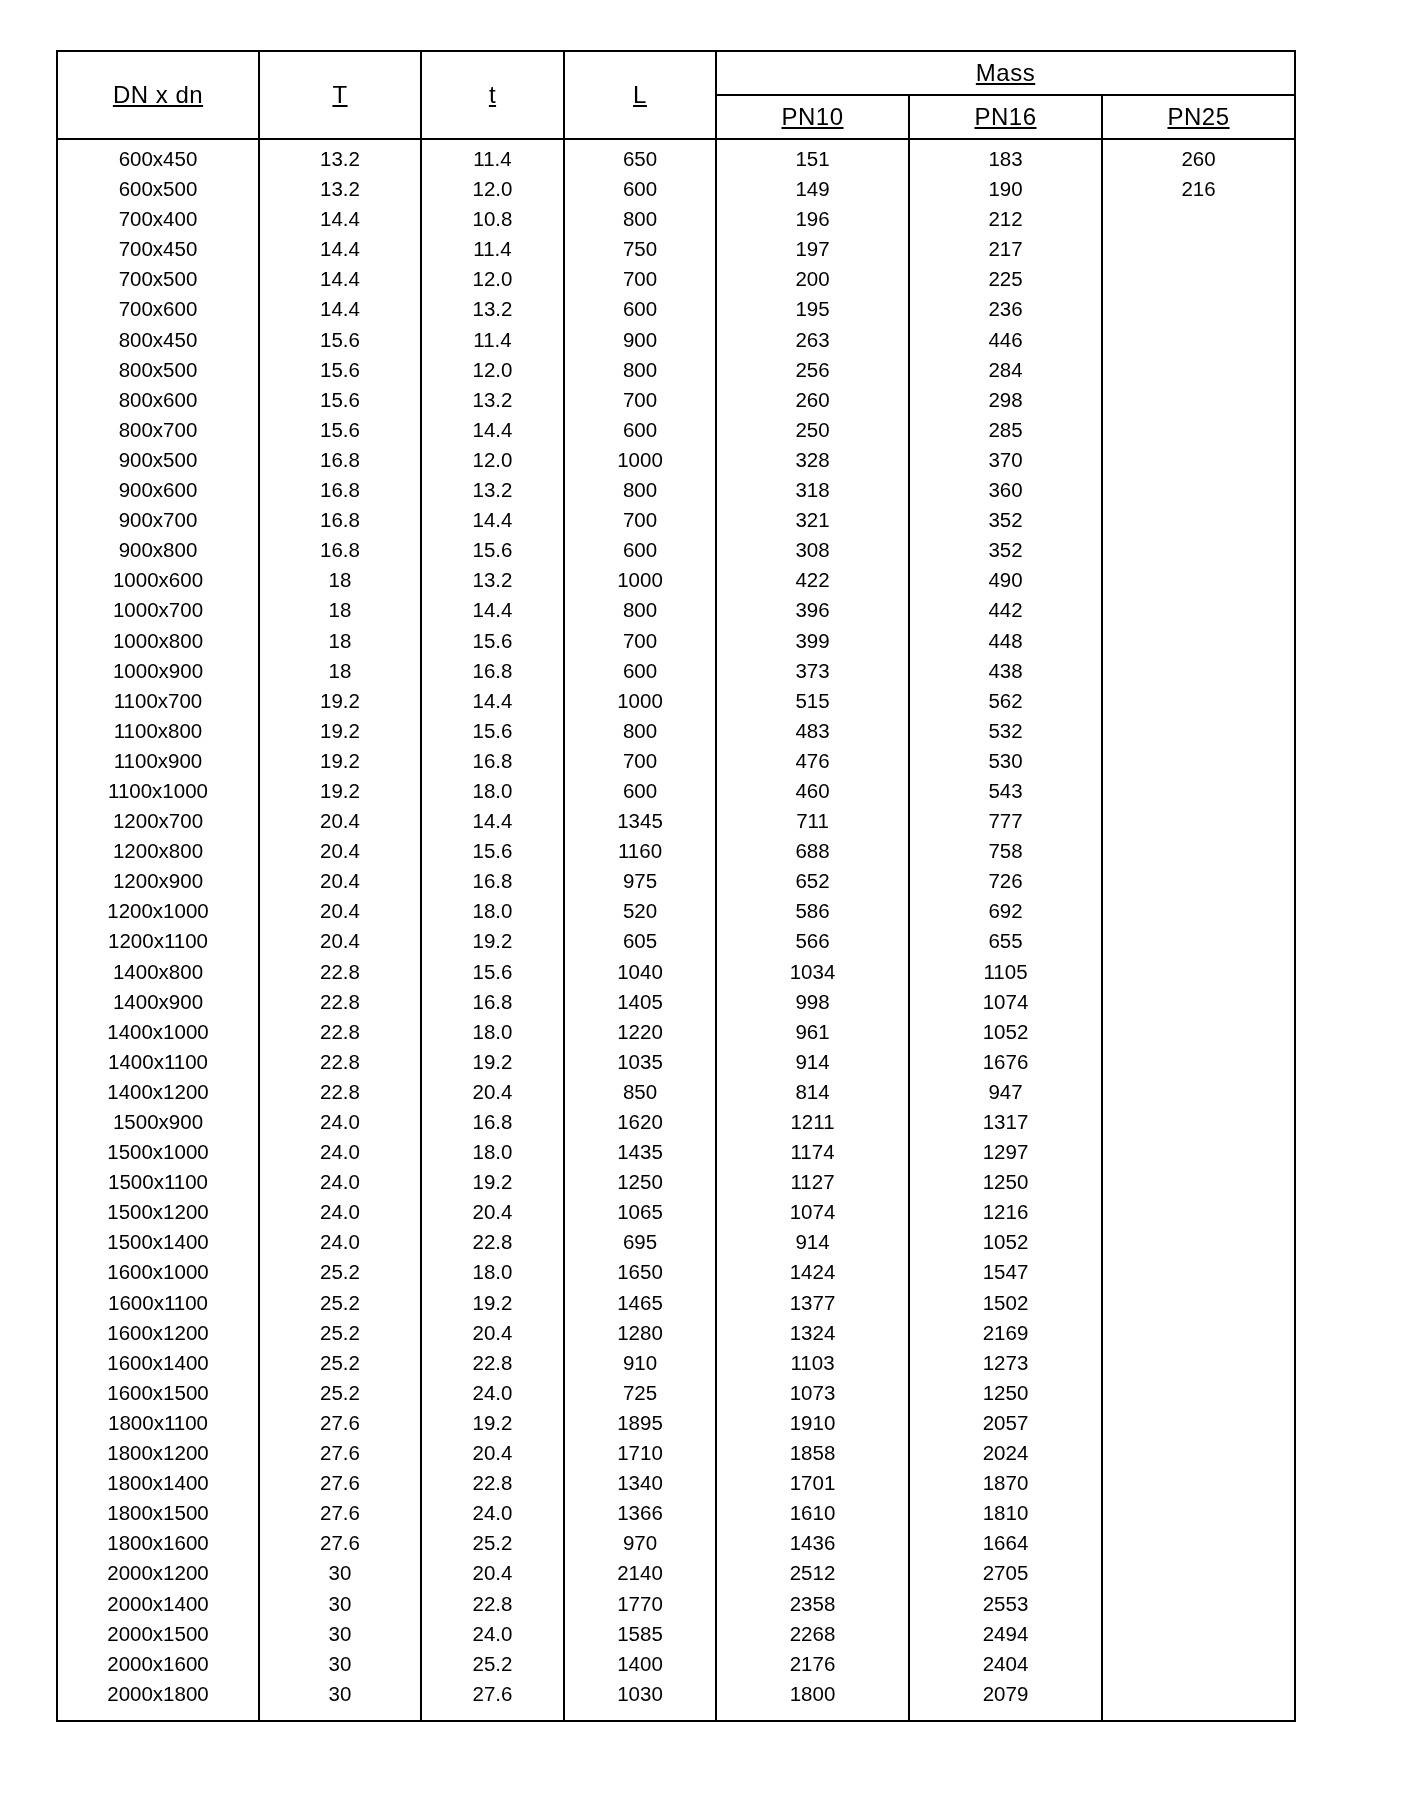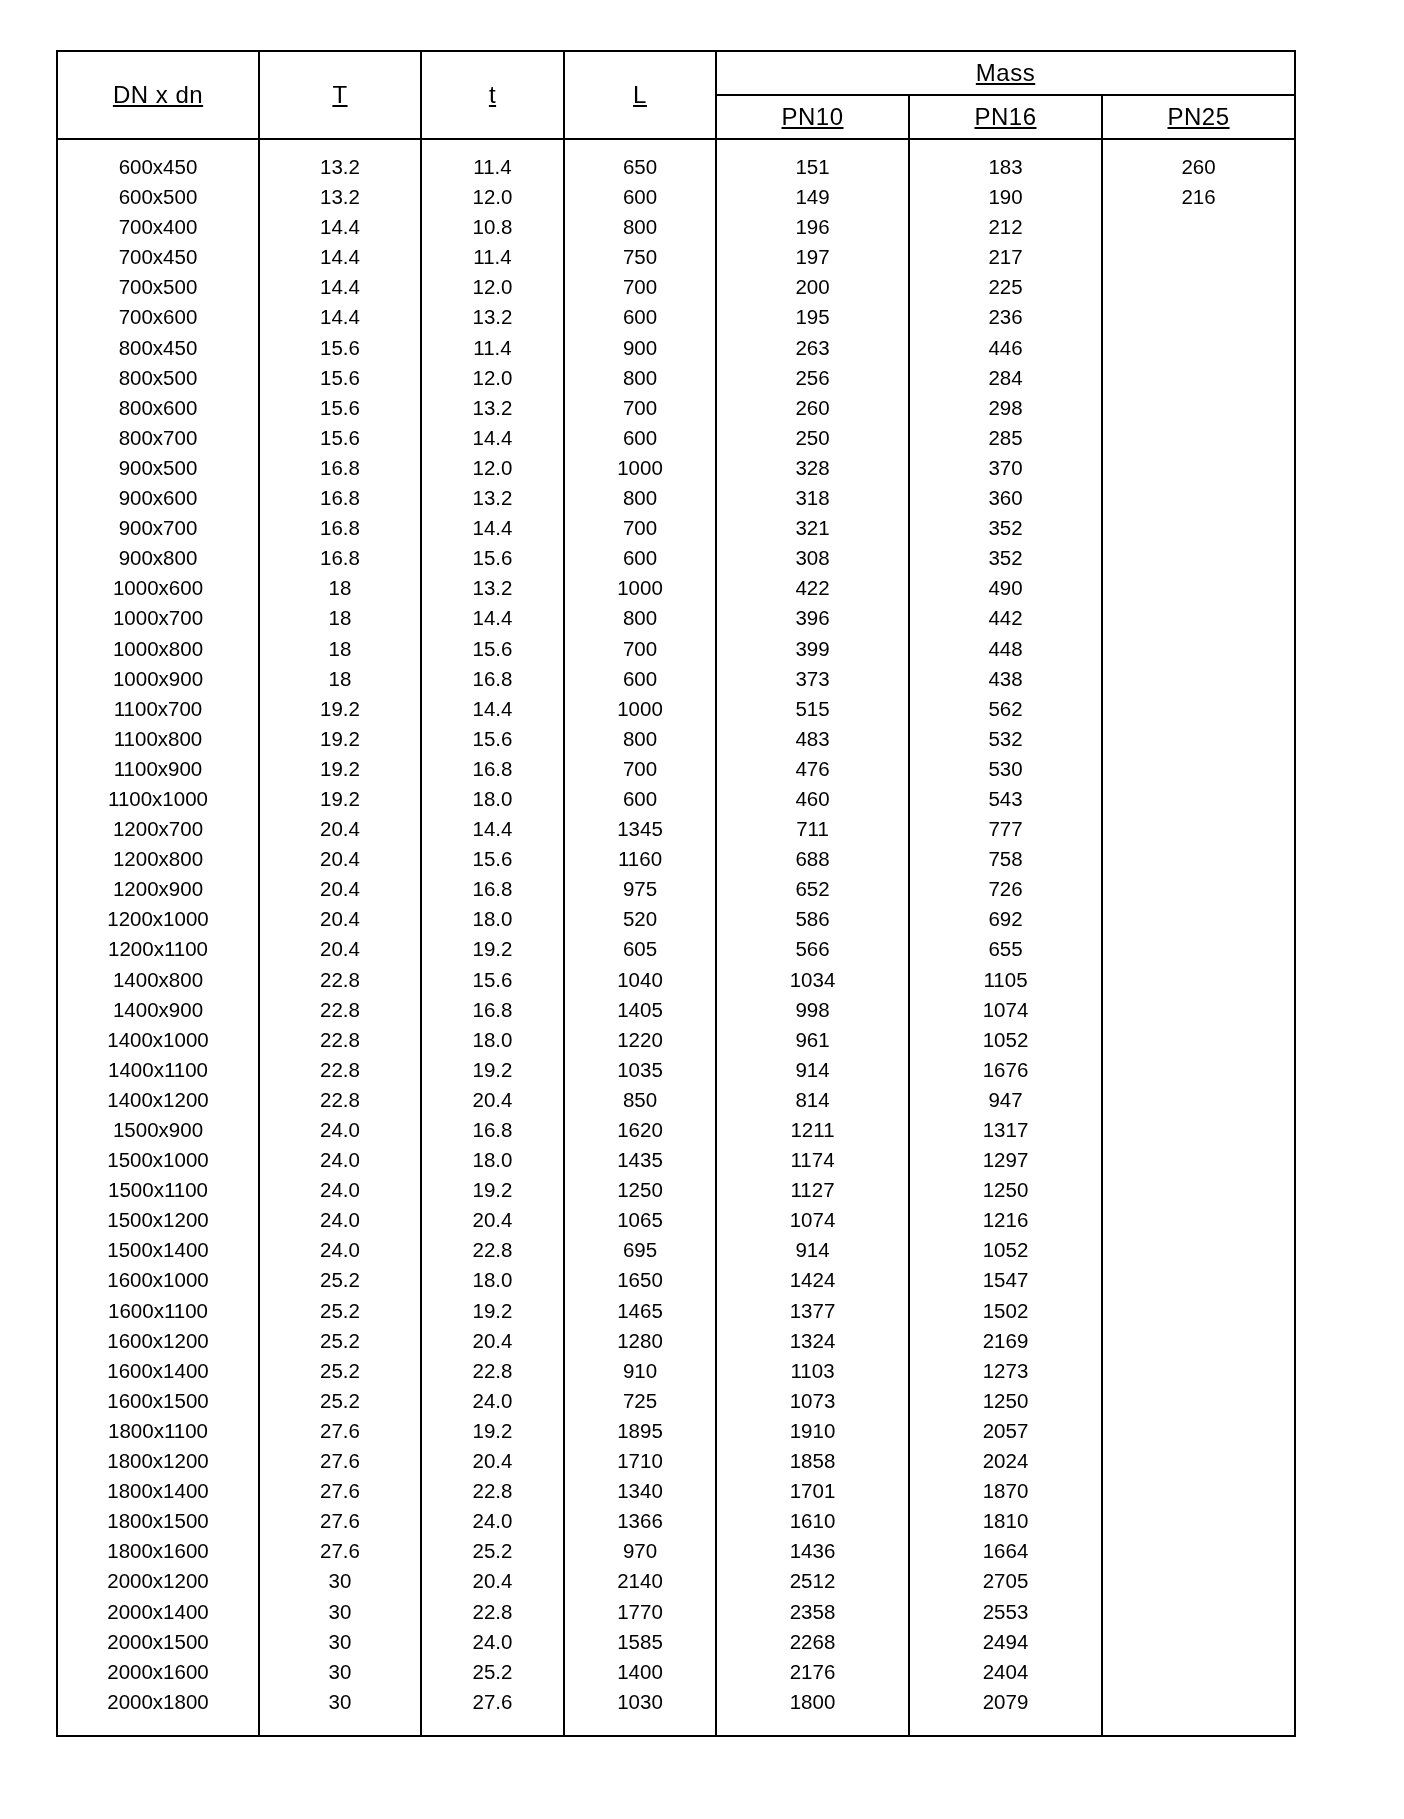--- a/index.html
+++ b/index.html
@@ -57,24 +57,24 @@
   
   table.spec tbody td {
     border-top: none;
     border-bottom: none;
     height: 30.1px;
     line-height: 30.1px;
     font-size: 20.5px;
     white-space: nowrap;
   }
   table.spec tbody tr:first-child td {
-    padding-top: 12px;
+    padding-top: 4px;
   }
   table.spec tbody tr:last-child td {
-    padding-bottom: 18px;
+    padding-bottom: 11px;
   }
   
   table.spec {
     border: 2px solid #000;
   }
 </style>
 </head>
 <body>
 
 <div class="page">

